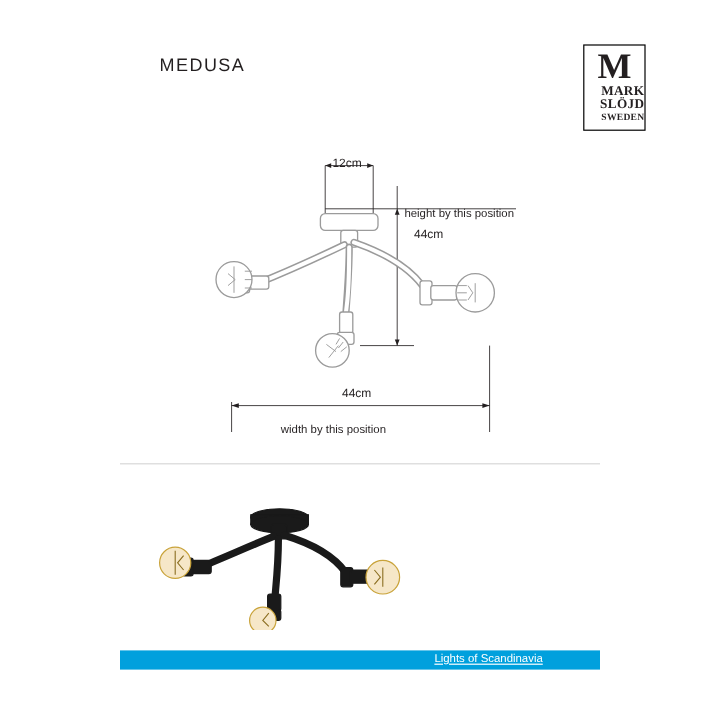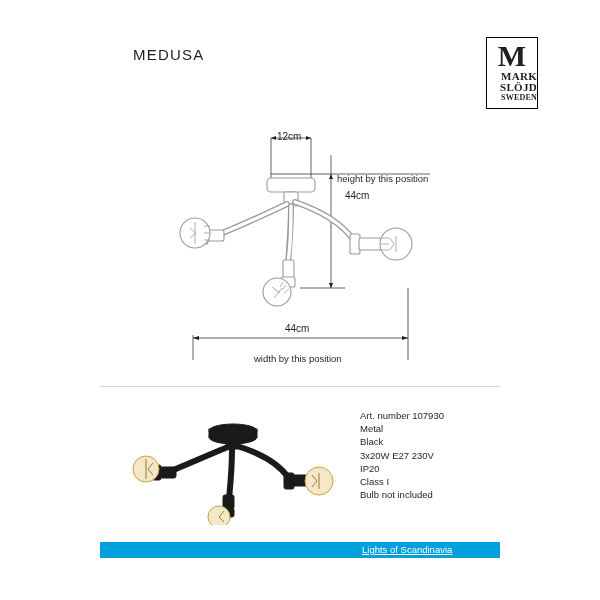--- a/index.html
+++ b/index.html
@@ -200,21 +200,21 @@
         <circle cx="277" cy="182" r="14"></circle>
         <path d="M283 172 l-3 5 M286 175 l-4 5 M289 179 l-5 4" stroke-width="0.8"></path>
         <path d="M272 177 l8 6 M274 188 l8 -10" stroke-width="0.8"></path>
       </g>
     </svg>
 
     <div class="dim-label" style="left:277px; top:21px;">12cm</div>
     <div class="dim-label" style="left:345px; top:80px;">44cm</div>
     <div class="note-label" style="left:337px; top:39px;margin-top:24px;">height by this position</div>
     <div class="dim-label" style="left:285px; top:213px;">44cm</div>
-    <div class="note-label" style="left:234px; top:243px;margin-left:20px;">width by this position</div>
+    <div class="note-label" style="left:234px; top:243px;">width by this position</div>
   </div>
 
   <div class="divider"></div>
 
   <div style="position:absolute; left:120px; top:405px; width:220px; height:120px;">
     <svg width="220" height="120" viewBox="0 0 220 120">
       <g fill="#1a1a1a" stroke="#1a1a1a">
 
         <ellipse cx="113" cy="26" rx="24" ry="7"></ellipse>
         <rect x="89" y="24" width="48" height="8"></rect>
@@ -242,26 +242,17 @@
         <circle cx="99" cy="112" r="11"></circle>
       </g>
       <g stroke="#8a6d1f" fill="none" stroke-width="0.9">
         <path d="M192 70 l5 6 l-5 6 M199 68 v16"></path>
         <path d="M33 58 l-5 6 l5 6 M26 54 v20"></path>
         <path d="M104 106 l-5 6 l5 5"></path>
       </g>
     </svg>
   </div>
 
-  <div class="specs">
-    <div>Art. number 107930</div>
-    <div>Metal</div>
-    <div>Black</div>
-    <div>3x20W E27 230V</div>
-    <div>IP20</div>
-    <div>Class I</div>
-    <div>Bulb not included</div>
-  </div>
 
   <div class="footer-bar"></div>
   <div class="footer-text">Lights of Scandinavia</div>
 
 </div>
 
 </body></html>

